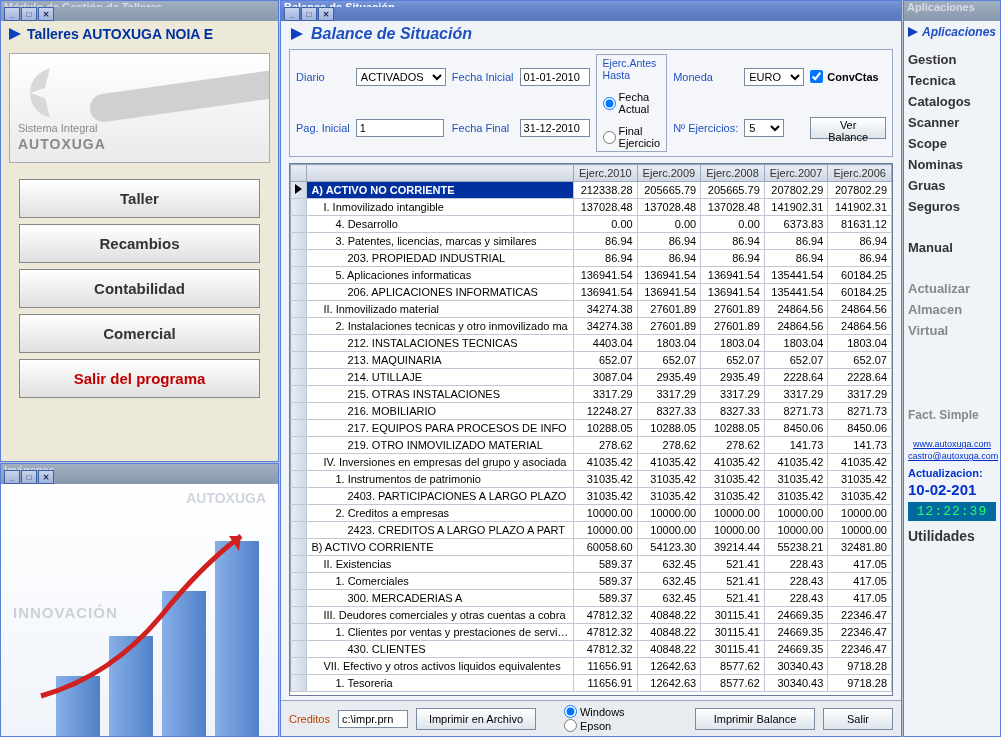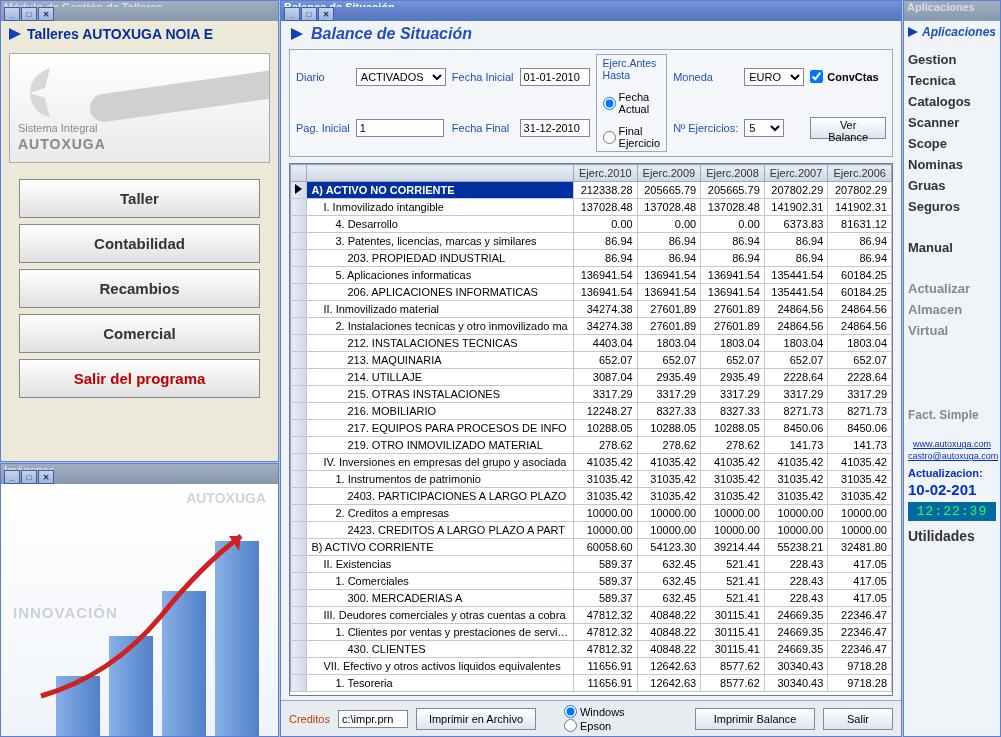--- a/index.html
+++ b/index.html
@@ -212,22 +212,22 @@
     <span class="left-title">Talleres AUTOXUGA NOIA E</span>
   </div>
   <div class="wrench-box">
     <div class="wrench-shape"></div>
     <div class="wrench-head"></div>
     <div class="sis-label">Sistema Integral</div>
     <div class="auto-label">AUTOXUGA</div>
   </div>
   <div class="left-buttons" id="left-buttons">
       <div class="left-btn">Taller</div>
+      <div class="left-btn">Recambios</div>
       <div class="left-btn">Contabilidad</div>
-      <div class="left-btn">Recambios</div>
       <div class="left-btn">Comercial</div>
       <div class="left-btn exit">Salir del programa</div>
     </div>
 </div>
 
 <div id="win-images" class="window">
   <div class="titlebar inactive">
     <span class="titlebar-text">Imágenes</span>
     <div class="titlebar-btns">
       <div class="titlebar-btn">_</div>

